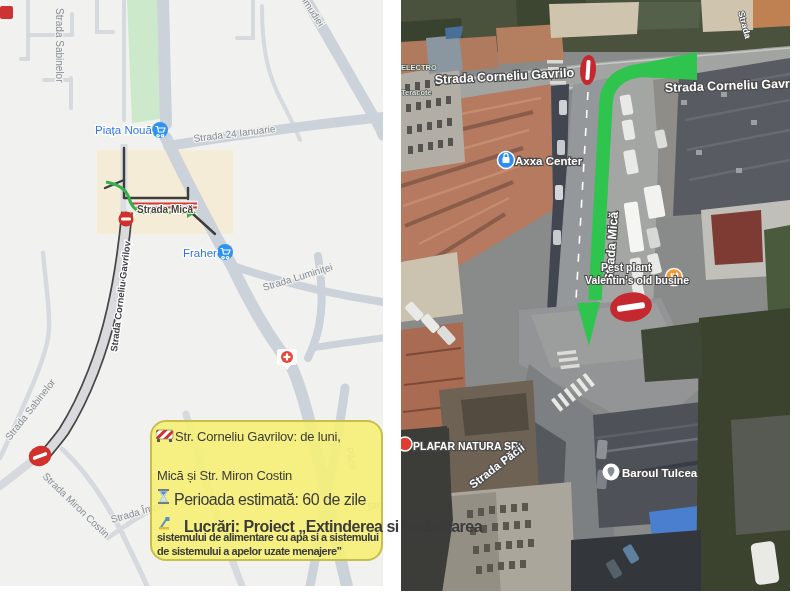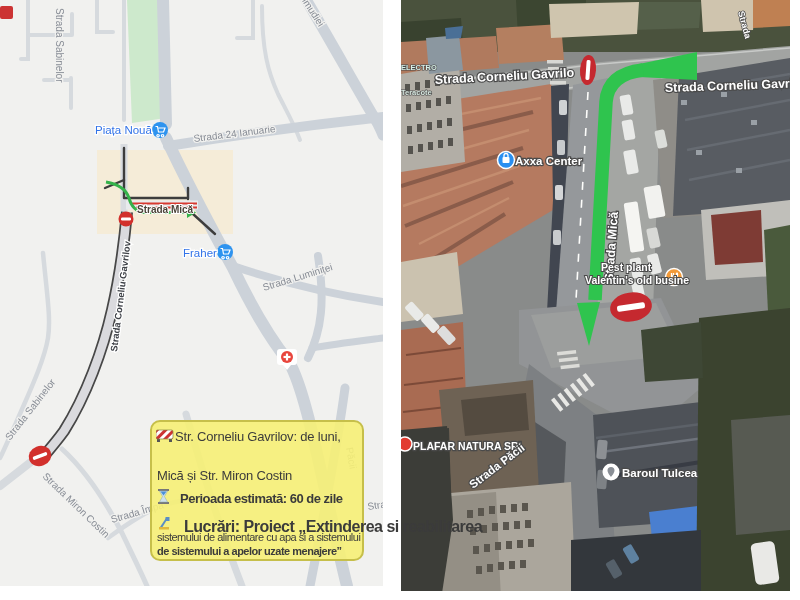--- a/index.html
+++ b/index.html
@@ -1,20 +1,20 @@
 <!DOCTYPE html>
 <html><head>
 <meta charset="utf-8">
 <style>
 html,body{margin:0;padding:0;background:#fff;}
 #wrap{position:relative;width:800px;height:600px;background:#fff;overflow:hidden;font-family:"Liberation Sans",sans-serif;}
 #map{position:absolute;left:0;top:0;}
 #photo{position:absolute;left:401px;top:0;}
-#ybox{position:absolute;left:150px;top:420px;width:214px;height:141px;box-sizing:border-box;
-background:rgba(246,240,118,0.9);border:2px solid #c6bf4a;border-radius:10px;
+#ybox{position:absolute;left:150px;top:420px;width:233px;height:141px;box-sizing:border-box;
+background:rgba(246,240,118,0.9);border:2px solid #c6bf4a;border-radius:16px;
 color:#3b3b3b;font-family:"Liberation Sans",sans-serif;}
 </style>
 </head>
 <body>
 <div id="wrap">
 <svg id="map" width="383" height="586" viewBox="0 0 383 586">
 <rect width="383" height="586" fill="#f1f1ef"></rect>
 <rect x="97" y="150" width="136" height="84" fill="#f5ecd8"></rect>
 <polygon points="127,0 161,0 166,118 132,123" fill="#cde9cc"></polygon>
 <g stroke="#d6dade" stroke-width="4" fill="none" stroke-linecap="round">
@@ -310,23 +310,23 @@
 <rect x="0" y="1" width="17" height="9" rx="1.5" fill="url(#hz)" stroke="#884" stroke-width="0.7"></rect>
 </svg>
 <div style="position:absolute;left:23px;top:6.5px;font-size:13px;letter-spacing:-0.2px;white-space:nowrap">Str. Corneliu Gavrilov: de luni,</div>
 <div style="position:absolute;left:5px;top:45.5px;font-size:13px;letter-spacing:-0.2px;white-space:nowrap">Mică și Str. Miron Costin</div>
 <svg style="position:absolute;left:6px;top:67px" width="12" height="15" viewBox="0 0 12 15">
 <rect x="0" y="0" width="11" height="2" fill="#777"></rect>
         <rect x="0" y="13" width="11" height="2" fill="#777"></rect>
 <path d="M1.5,2 h8 L6.5,7.5 L9.5,13 h-8 L4.5,7.5 Z" fill="#cfe0ea" stroke="#8aa" stroke-width="0.5"></path>
 <path d="M2.5,2.5 h6 L5.5,6.5 Z" fill="#4a90d9"></path>
 </svg>
-<div style="position:absolute;left:28px;top:69px;font-size:13px;font-weight:bold;letter-spacing:-0.5px;white-space:nowrap">Perioada estimată: 60 de zile</div>
+<div style="position:absolute;left:22px;top:69px;font-size:16px;font-weight:normal;letter-spacing:-0.5px;white-space:nowrap">Perioada estimată: 60 de zile</div>
 <svg style="position:absolute;left:6px;top:94px" width="13" height="14" viewBox="0 0 13 14">
 <rect x="1" y="11" width="10" height="2.5" fill="#e2b93b"></rect>
 <path d="M2,11 L8,2 L9.5,3 L4.5,11 Z" fill="#5b8ec4"></path>
 <rect x="7.5" y="1" width="4" height="4" fill="#5b8ec4"></rect>
 </svg>
 <div style="position:absolute;left:32px;top:95.5px;font-size:16px;font-weight:bold;letter-spacing:-0.5px;white-space:nowrap">Lucrări: Proiect „Extinderea si reabilitarea</div>
-<div style="position:absolute;left:5px;top:109px;font-size:11px;font-weight:normal;letter-spacing:-0.5px;white-space:nowrap">sistemului de alimentare cu apa si a sistemului</div>
+<div style="position:absolute;left:5px;top:109px;font-size:11px;font-weight:bold;letter-spacing:-0.5px;white-space:nowrap">sistemului de alimentare cu apa si a sistemului</div>
 <div style="position:absolute;left:5px;top:122.5px;font-size:11px;font-weight:bold;letter-spacing:-0.5px;white-space:nowrap">de sistemului a apelor uzate menajere”</div>
 </div>
 </div>
 
 </body></html>

